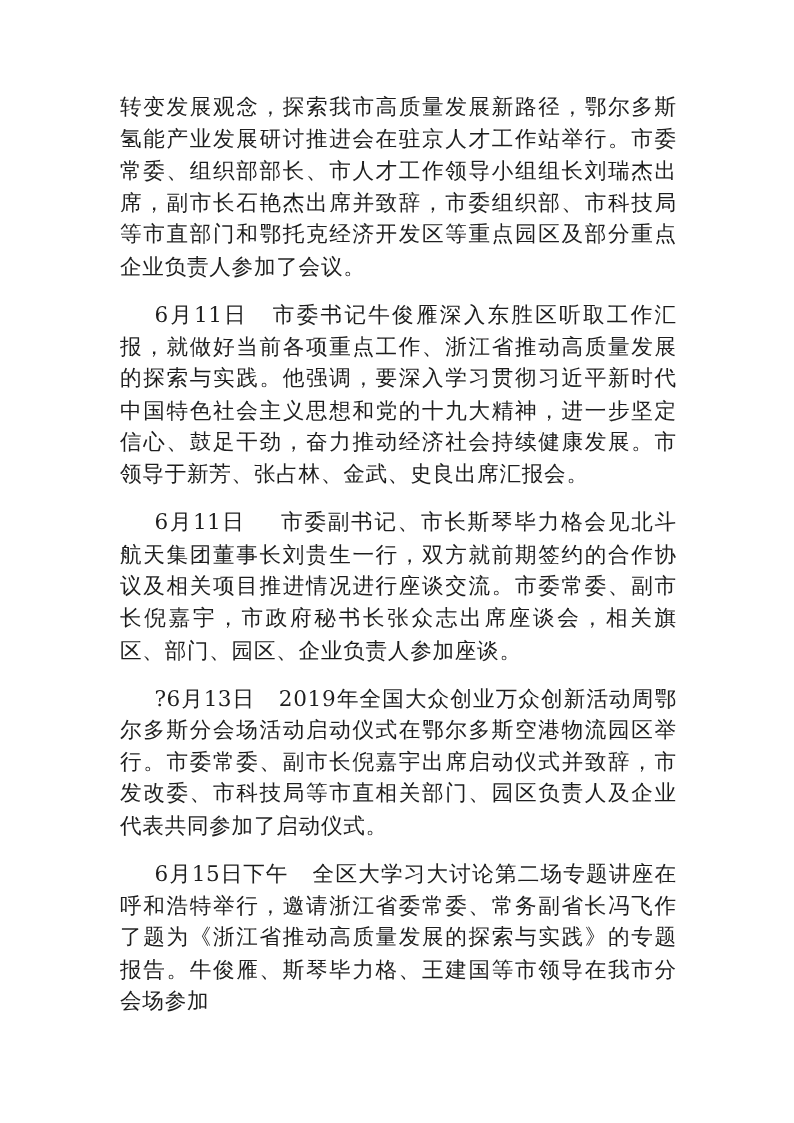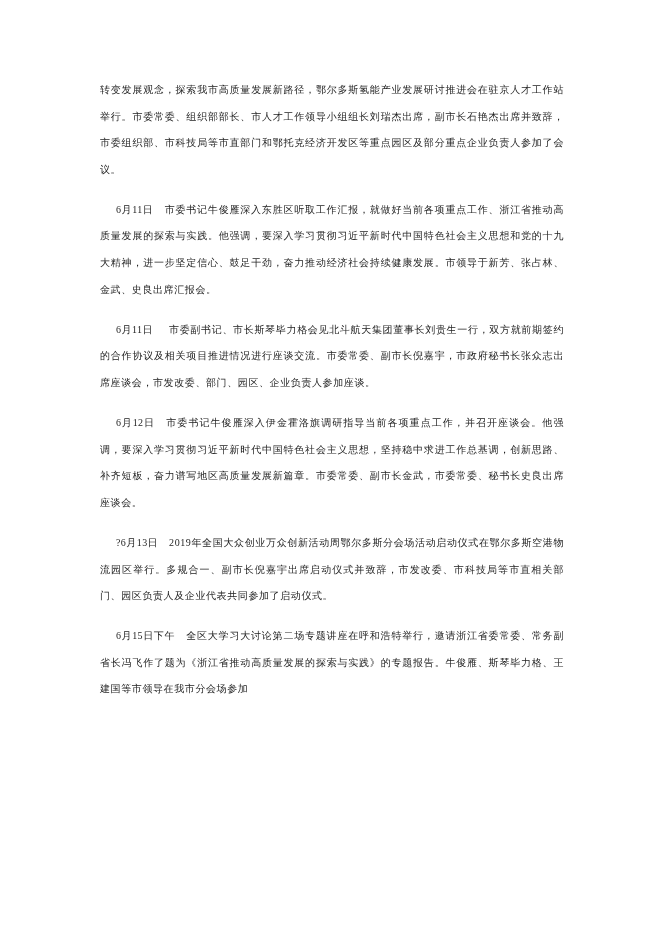--- a/index.html
+++ b/index.html
@@ -16,27 +16,26 @@
       color: #1e1e1e;
     }
     .page {
       position: absolute;
       left: 100px;
       top: 77px;
       width: 464px;
     }
     .para {
       margin: 0 0 13.5px 0;
-      font-size: 10px;
+      font-size: 18px;
       line-height: 26.6px;
       text-align: justify;
       text-align-last: left;
       letter-spacing: 0.6px;
       word-break: break-all;
-      font-family: Liberation Serif, serif;
     }
     .para.indent {
       text-indent: 1.6em;
     }
     .date {
       letter-spacing: 0.4px;
     }
     .gap {
       display: inline-block;
       width: 1.1em;
@@ -49,29 +48,26 @@
 
   <p class="para">
     <span>转变发展观念，探索我市高质量发展新路径，鄂尔多斯氢能产业发展研讨推进会在驻京人才工作站举行。市委常委、组织部部长、市人才工作领导小组组长刘瑞杰出席，副市长石艳杰出席并致辞，市委组织部、市科技局等市直部门和鄂托克经济开发区等重点园区及部分重点企业负责人参加了会议。</span>
   </p>
 
   <p class="para indent">
     <span class="date">6月11日</span><span class="gap"></span><span>市委书记牛俊雁深入东胜区听取工作汇报，就做好当前各项重点工作、浙江省推动高质量发展的探索与实践。他强调，要深入学习贯彻习近平新时代中国特色社会主义思想和党的十九大精神，进一步坚定信心、鼓足干劲，奋力推动经济社会持续健康发展。市领导于新芳、张占林、金武、史良出席汇报会。</span>
   </p>
 
   <p class="para indent">
-    <span class="date">6月11日</span><span class="gap" style="width:1.6em"></span><span>市委副书记、市长斯琴毕力格会见北斗航天集团董事长刘贵生一行，双方就前期签约的合作协议及相关项目推进情况进行座谈交流。市委常委、副市长倪嘉宇，市政府秘书长张众志出席座谈会，市发改委、部门、园区、企业负责人参加座谈。</span>
+    <span class="date">6月11日</span><span class="gap" style="width:1.6em"></span><span>市委副书记、市长斯琴毕力格会见北斗航天集团董事长刘贵生一行，双方就前期签约的合作协议及相关项目推进情况进行座谈交流。市委常委、副市长倪嘉宇，市政府秘书长张众志出席座谈会，相关旗区、部门、园区、企业负责人参加座谈。</span>
   </p>
 
-  <p class="para indent">
-    <span class="date">6月12日</span><span class="gap"></span><span>市委书记牛俊雁深入伊金霍洛旗调研指导当前各项重点工作，并召开座谈会。他强调，要深入学习贯彻习近平新时代中国特色社会主义思想，坚持稳中求进工作总基调，创新思路、补齐短板，奋力谱写地区高质量发展新篇章。市委常委、副市长金武，市委常委、秘书长史良出席座谈会。</span>
-  </p>
 
   <p class="para indent">
-    <span class="date">?6月13日</span><span class="gap"></span><span>2019年全国大众创业万众创新活动周鄂尔多斯分会场活动启动仪式在鄂尔多斯空港物流园区举行。多规合一、副市长倪嘉宇出席启动仪式并致辞，市发改委、市科技局等市直相关部门、园区负责人及企业代表共同参加了启动仪式。</span>
+    <span class="date">?6月13日</span><span class="gap"></span><span>2019年全国大众创业万众创新活动周鄂尔多斯分会场活动启动仪式在鄂尔多斯空港物流园区举行。市委常委、副市长倪嘉宇出席启动仪式并致辞，市发改委、市科技局等市直相关部门、园区负责人及企业代表共同参加了启动仪式。</span>
   </p>
 
 
   <p class="para indent">
     <span class="date">6月15日下午</span><span class="gap"></span><span>全区大学习大讨论第二场专题讲座在呼和浩特举行，邀请浙江省委常委、常务副省长冯飞作了题为《浙江省推动高质量发展的探索与实践》的专题报告。牛俊雁、斯琴毕力格、王建国等市领导在我市分会场参加</span>
   </p>
 
 </div>
 
 </body></html>

